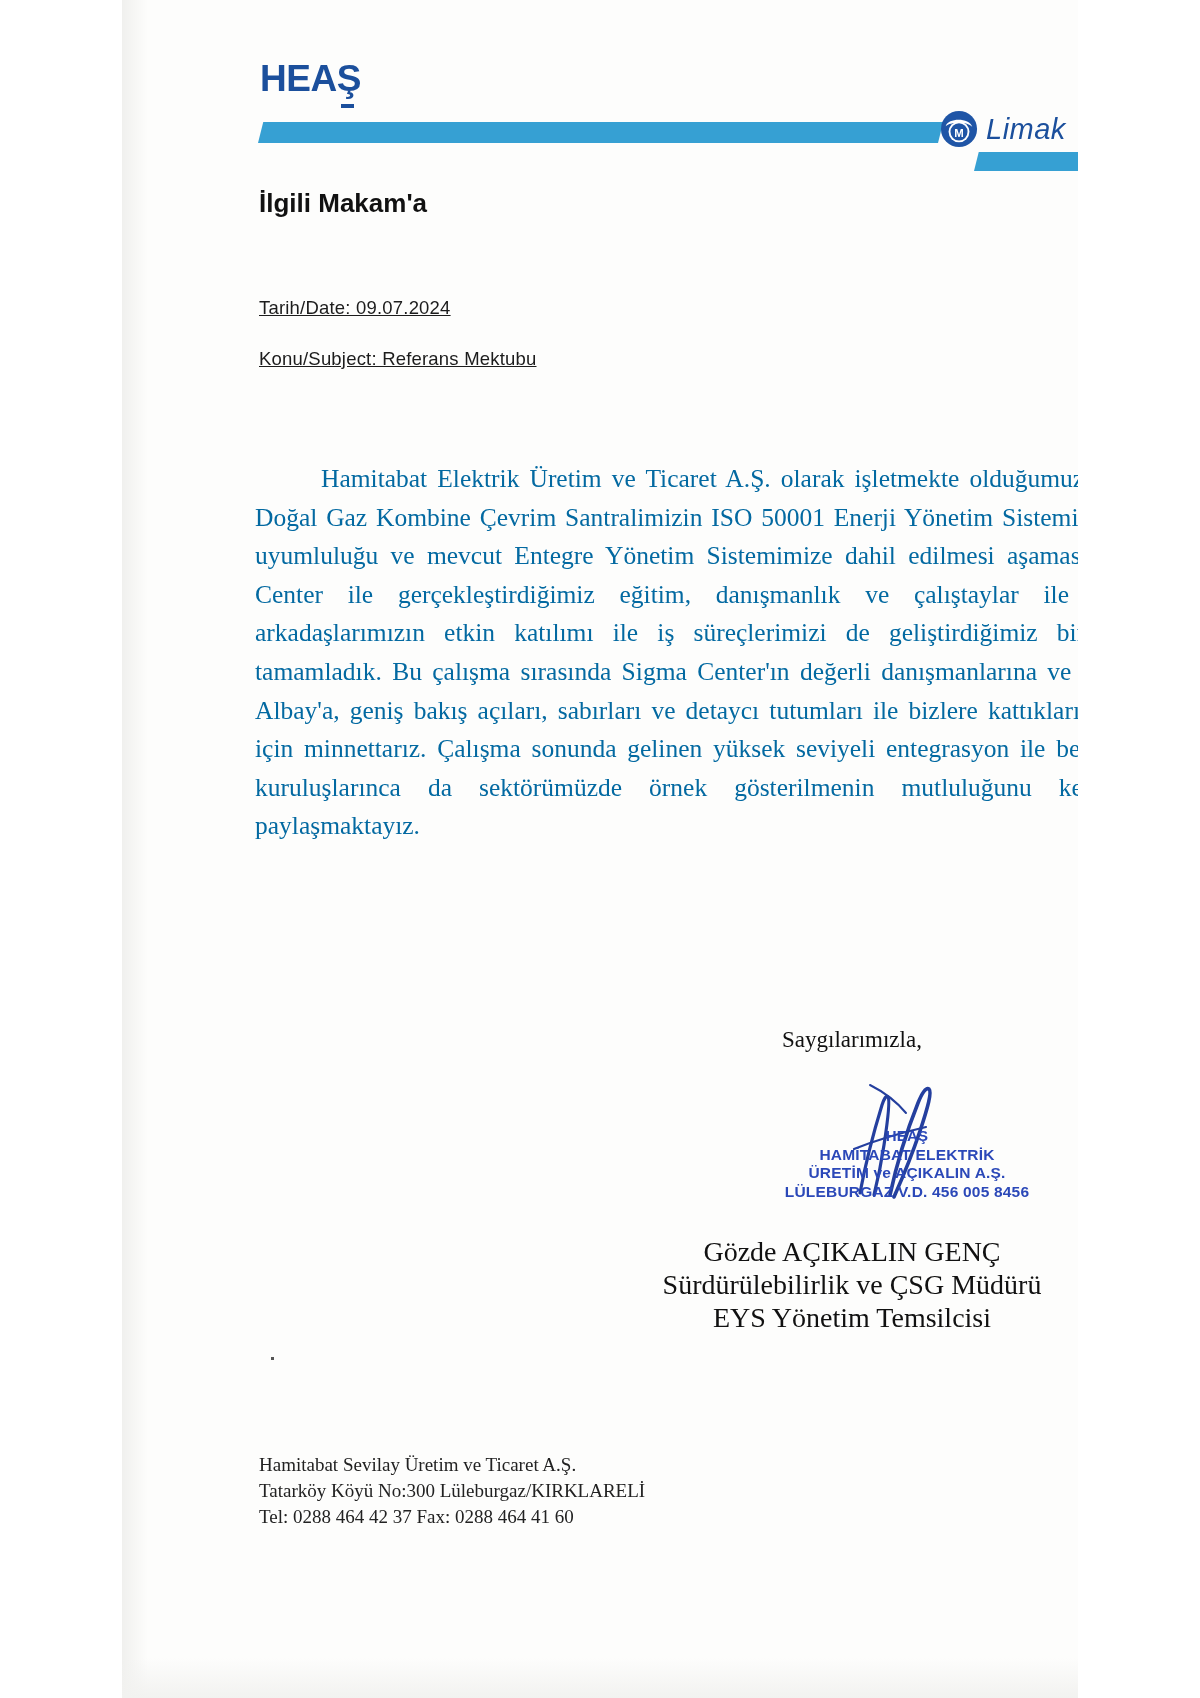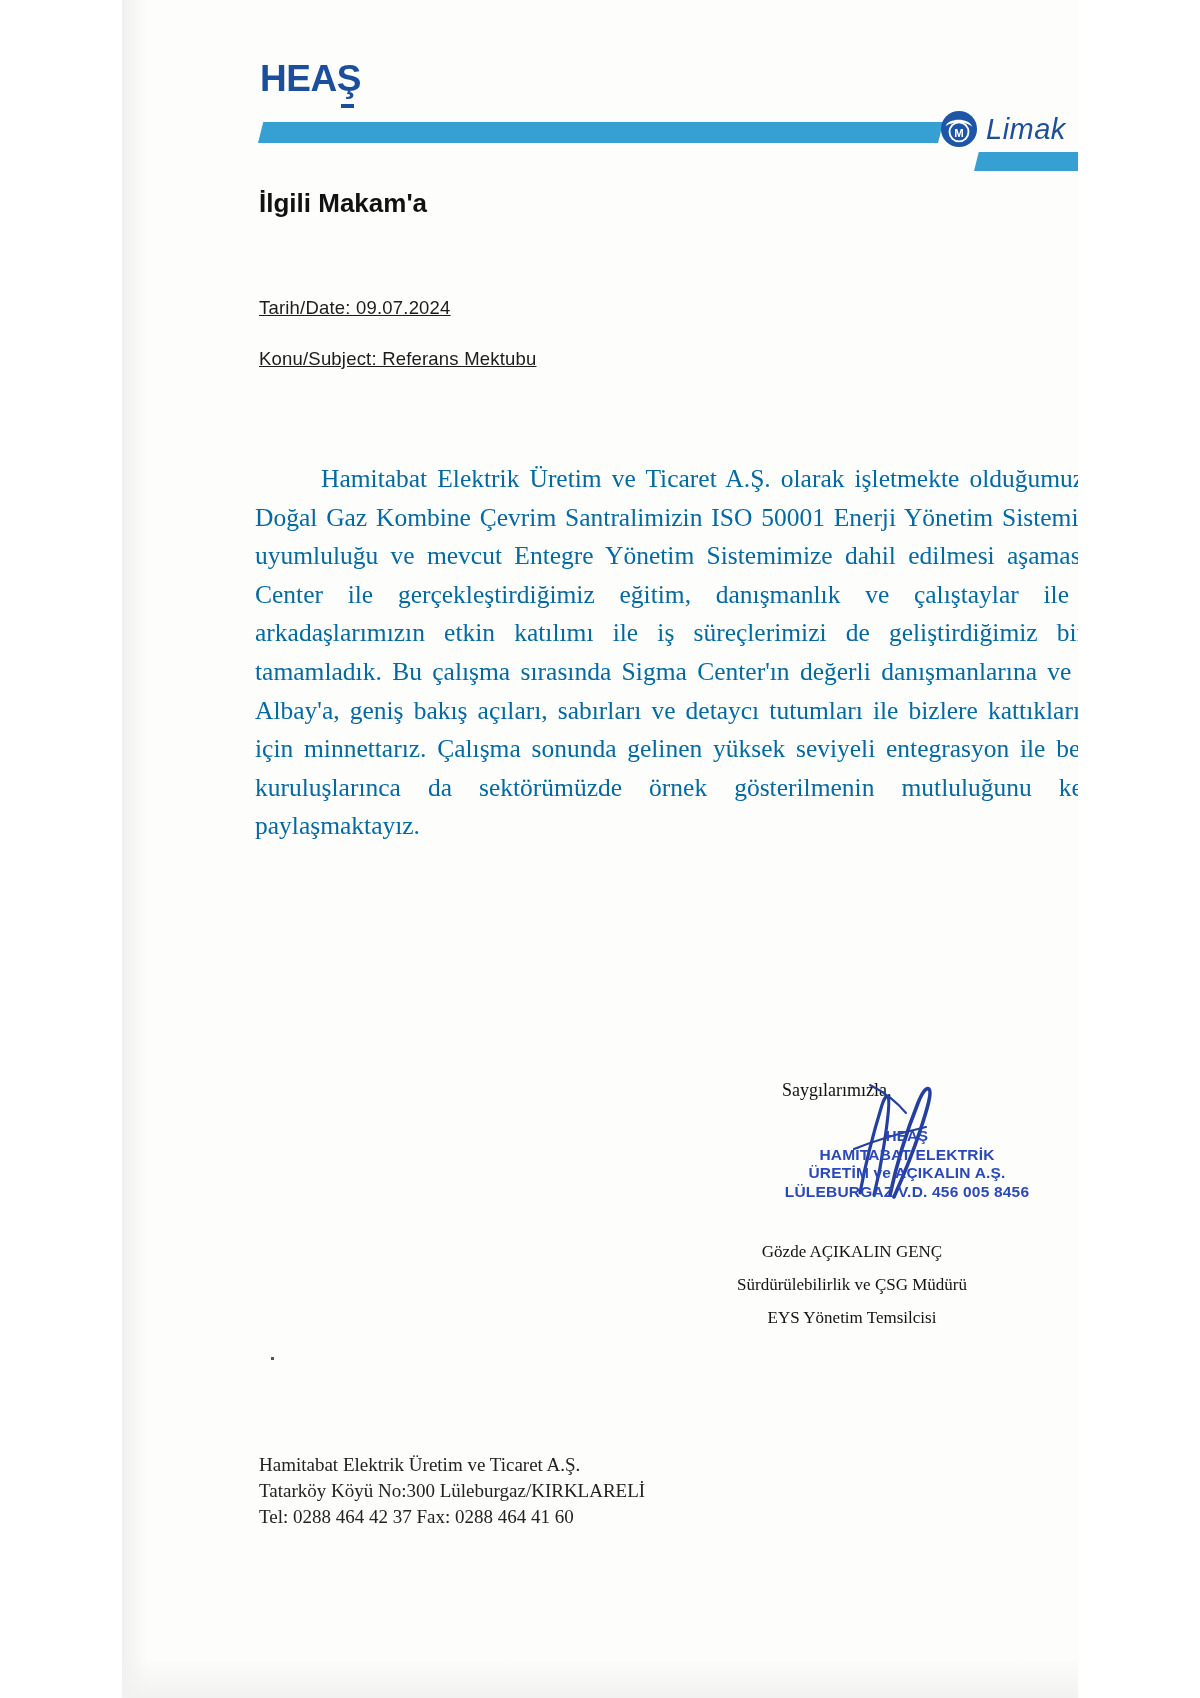--- a/index.html
+++ b/index.html
@@ -128,22 +128,22 @@
     text-align: justify;
     text-indent: 66px;
     color: #0369a1;
     hyphens: none;
   }
 
   
   .closing {
     position: absolute;
     left: 660px;
-    top: 1080px;
-    font-size: 18px;
+    top: 1027px;
+    font-size: 23px;
     color: #111;
   }
   .signature-zone {
     position: absolute;
     left: 620px;
     top: 1075px;
     width: 330px;
     height: 130px;
   }
   .signature-svg {
@@ -164,21 +164,21 @@
     color: #2b48b8;
     letter-spacing: 0.2px;
   }
   .stamp .stamp-line-1 { font-size: 15px; }
   .signer {
     position: absolute;
     left: 500px;
     top: 1235px;
     width: 460px;
     text-align: center;
-    font-size: 17px;
+    font-size: 28px;
     line-height: 33px;
     color: #111;
   }
 
   
   .dot-mark {
     position: absolute;
     left: 149px;
     top: 1357px;
     width: 3px;
@@ -265,20 +265,20 @@
 
   <div class="signer">
     <div>Gözde AÇIKALIN GENÇ</div>
     <div>Sürdürülebilirlik ve ÇSG Müdürü</div>
     <div>EYS Yönetim Temsilcisi</div>
   </div>
 
   <div class="dot-mark"></div>
 
   <div class="footer">
-    <div>Hamitabat Elektrik Üretim ve Ticaret A.Ş.</div>
+    <div>Hamitabat Sevilay Üretim ve Ticaret A.Ş.</div>
     <div>Tatarköy Köyü No:300 Lüleburgaz/KIRKLARELİ</div>
     <div>Tel: 0288 464 42 37 Fax: 0288 464 41 60</div>
   </div>
 
   <div class="scan-edge-left"></div>
   <div class="scan-edge-bottom"></div>
 </div>
 
 </body></html>

